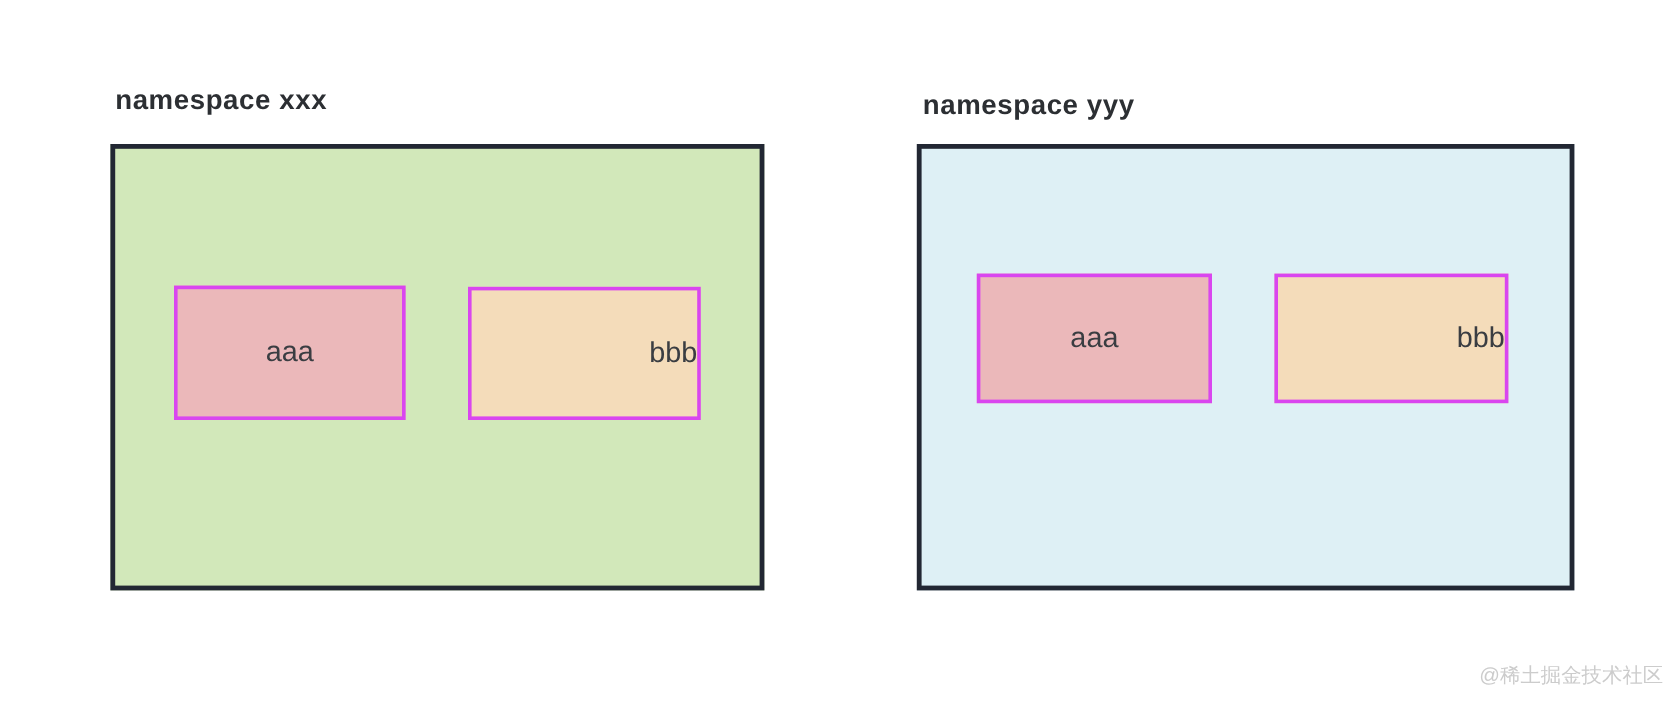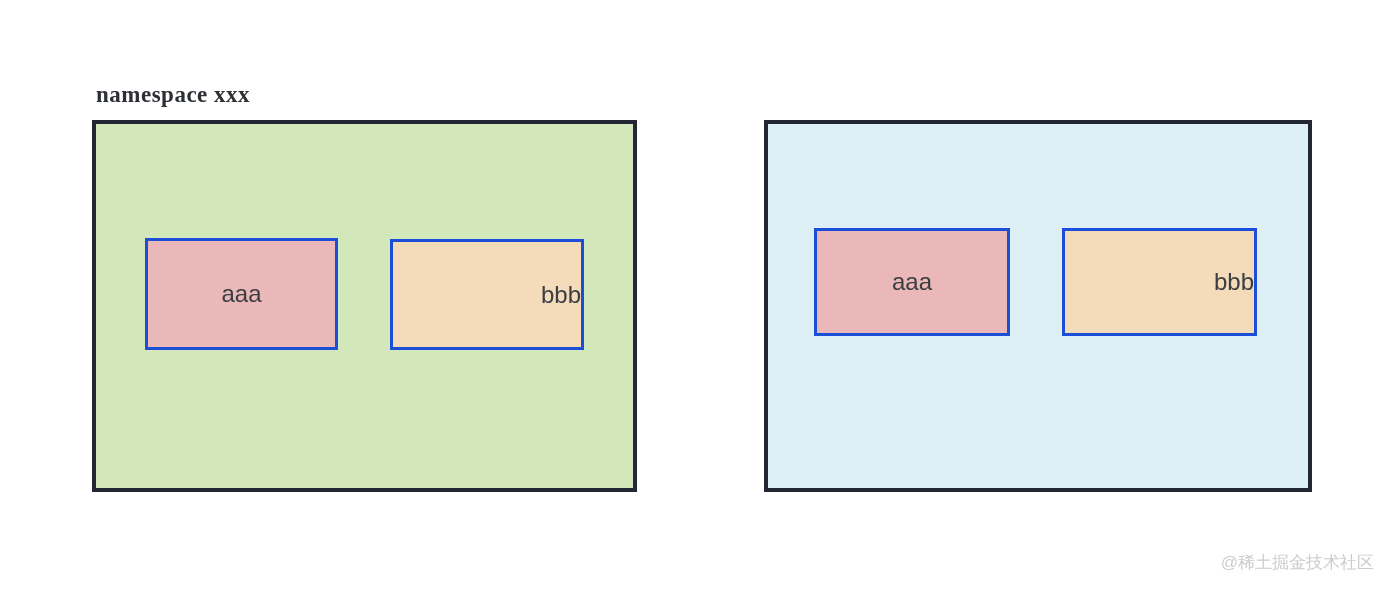--- a/index.html
+++ b/index.html
@@ -16,21 +16,21 @@
     overflow: hidden;
   }
   .ns-label {
     position: absolute;
     font-size: 23px;
     font-weight: 600;
     color: #2c2f33;
     letter-spacing: 0.5px;
     white-space: nowrap;
   }
-  .ns-label.xxx { left: 96px; top: 82px; font-family: Liberation Serif, serif; }
+  .ns-label.xxx { left: 96px; top: 70px; }
   .ns-label.yyy { left: 769px; top: 74px; }
 
   .ns-box {
     position: absolute;
     box-sizing: border-box;
     border: 4px solid #222733;
   }
   .ns-box.xxx {
     left: 92px; top: 120px;
     width: 545px; height: 372px;
@@ -38,38 +38,38 @@
   }
   .ns-box.yyy {
     left: 764px; top: 120px;
     width: 548px; height: 372px;
     background: #def0f5;
   }
 
   .item {
     position: absolute;
     box-sizing: border-box;
-    border: 3px solid #1d4ed8;
+    border: 3px solid #d946ef;
     display: flex;
     align-items: center;
     justify-content: center;
     font-size: 24px;
     color: #3a3d42;
   }
   .item.aaa { background: #ebb8ba; }
   .item.bbb { background: #f4dcba; justify-content: flex-end; }
 
   .item.xxx-aaa { left: 145px; top: 238px; width: 193px; height: 112px; }
   .item.xxx-bbb { left: 390px; top: 239px; width: 194px; height: 111px; }
   .item.yyy-aaa { left: 814px; top: 228px; width: 196px; height: 108px; }
   .item.yyy-bbb { left: 1062px; top: 228px; width: 195px; height: 108px; }
 
   .watermark {
     position: absolute;
-    right: 22px;
+    right: 10px;
     top: 551px;
     font-size: 17px;
     color: #cccccc;
     white-space: nowrap;
   }
 </style>
 </head>
 <body>
 
 <div class="canvas">
@@ -79,20 +79,21 @@
   <div class="ns-box xxx" style="background-color: rgb(210, 232, 186);"></div>
 
   <div class="item aaa xxx-aaa" style="background-color: rgb(235, 184, 186);">
     <span>aaa</span>
   </div>
 
   <div class="item bbb xxx-bbb" style="background-color: rgb(244, 220, 186);">
     <span>bbb</span>
   </div>
 
+  <div class="ns-label yyy">namespace yyy</div>
 
   <div class="ns-box yyy" style="background-color: rgb(222, 240, 245);"></div>
 
   <div class="item aaa yyy-aaa" style="background-color: rgb(235, 184, 186);">
     <span>aaa</span>
   </div>
 
   <div class="item bbb yyy-bbb" style="background-color: rgb(244, 220, 186);">
     <span>bbb</span>
   </div>

